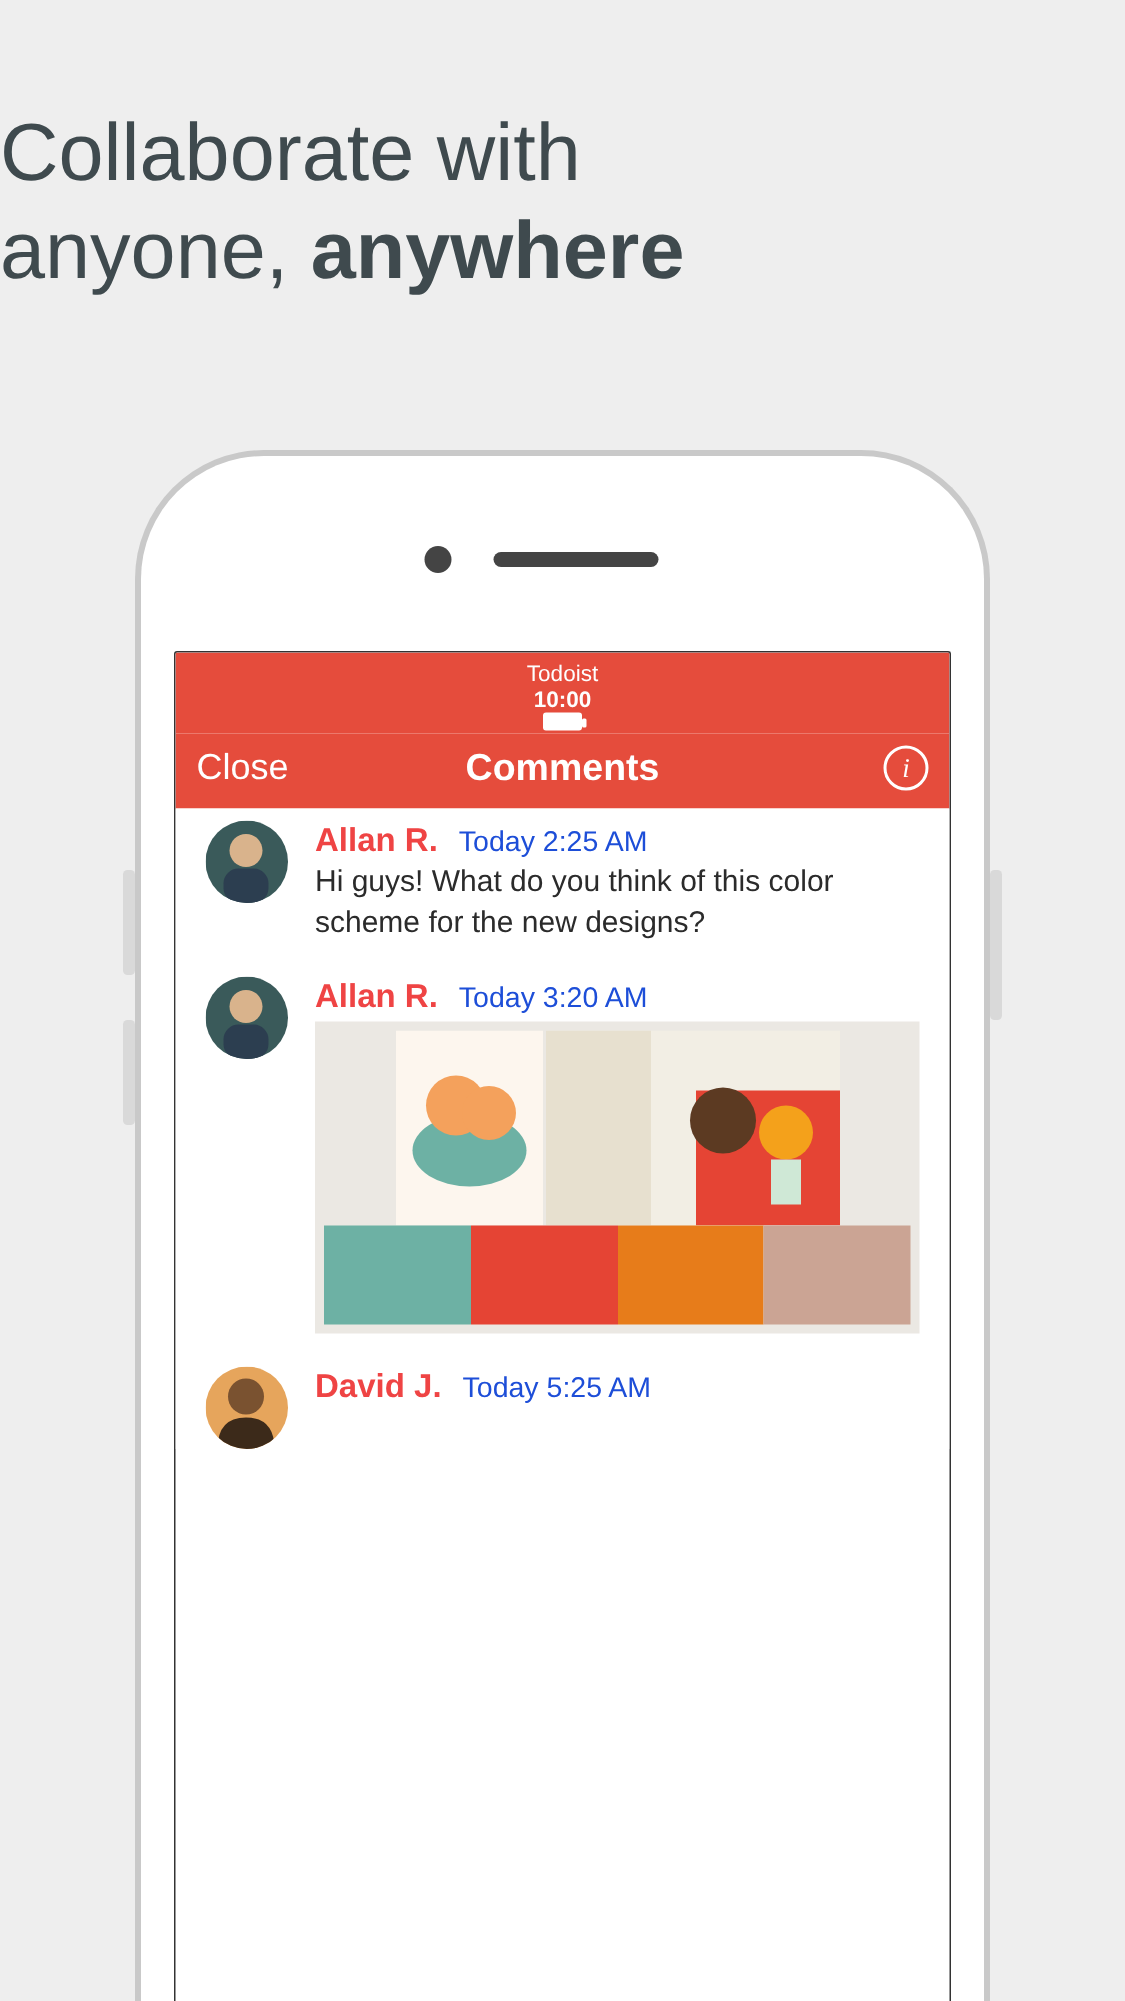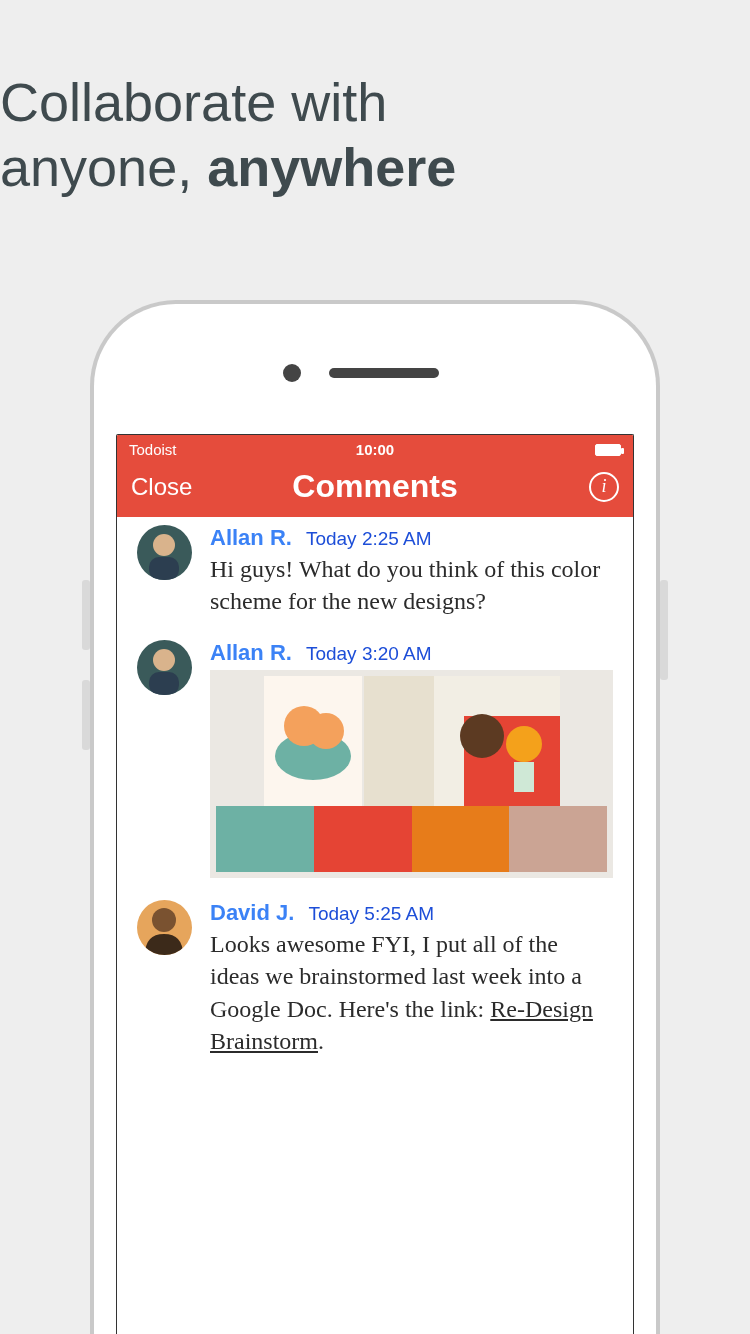--- a/index.html
+++ b/index.html
@@ -77,20 +77,21 @@
 
   .status-bar {
     background: #e54c3c;
     color: #fefefe;
     display: flex;
     align-items: center;
     justify-content: flex-start;
     padding: 6px 12px 2px 12px;
     font-size: 15px;
     font-weight: 400;
+    flex-direction: column;
   }
   .status-bar .carrier { flex: 1; text-align: left; }
   .status-bar .clock   { flex: 1; text-align: center; font-weight: 600; }
   .status-bar .battery { flex: 1; display: flex; justify-content: flex-end; }
   .battery-icon {
     width: 26px; height: 12px;
     border: 1px solid #fff;
     border-radius: 2px;
     position: relative;
     background: #fff;
@@ -112,21 +113,21 @@
     padding: 8px 14px 12px 14px;
   }
   .nav-close {
     font-size: 24px;
     font-weight: 300;
     flex: 1;
     text-align: left;
     cursor: pointer;
   }
   .nav-title {
-    font-size: 32px;
+    font-size: 25px;
     font-weight: 700;
     flex: 1;
     text-align: center;
   }
   .nav-info {
     flex: 1;
     display: flex;
     justify-content: flex-end;
   }
   .info-icon {
@@ -155,34 +156,33 @@
     border-radius: 50%;
     flex-shrink: 0;
     margin-right: 18px;
     overflow: hidden;
     position: relative;
   }
   .avatar svg { width: 100%; height: 100%; display: block; }
   .comment-body { flex: 1; }
   .meta { margin-bottom: 2px; display: flex; align-items: baseline; gap: 14px; }
   .author {
-    color: #3b82f6;
+    color: #ef4444;
     font-weight: 700;
     font-size: 22px;
   }
   .timestamp {
     color: #1d4ed8;
     font-size: 19px;
     font-weight: 400;
   }
   .text {
     color: #2b2b2b;
-    font-size: 24px;
+    font-size: 20px;
     line-height: 1.35;
-    font-family: Liberation Serif, serif;
   }
   .text a {
     color: #2b2b2b;
     text-decoration: underline;
   }
 
   .attachment {
     background: #ebe8e3;
     padding: 6px;
     margin-top: 4px;
@@ -303,22 +303,19 @@
                 <rect width="55" height="55" fill="#e6a55c"></rect>
                 <circle cx="27" cy="20" r="12" fill="#7a5230"></circle>
                 <path d="M8 55 Q8 34 27 34 Q46 34 46 55 Z" fill="#3c2a1a"></path>
               </svg>
           </div>
           <div class="comment-body">
             <div class="meta">
               <span class="author">David J.</span>
               <span class="timestamp">Today 5:25 AM</span>
             </div>
-            <div class="text">
-              <span>Looks awesome FYI, I put all of the ideas we brainstormed last week into a Google Doc. Here's the link: </span><a href="#">Re-Design Brainstorm</a><span>.</span>
-            </div>
           </div>
         </div>
 
       </div>
     </div>
   </div>
 </div>
 
 </body></html>

